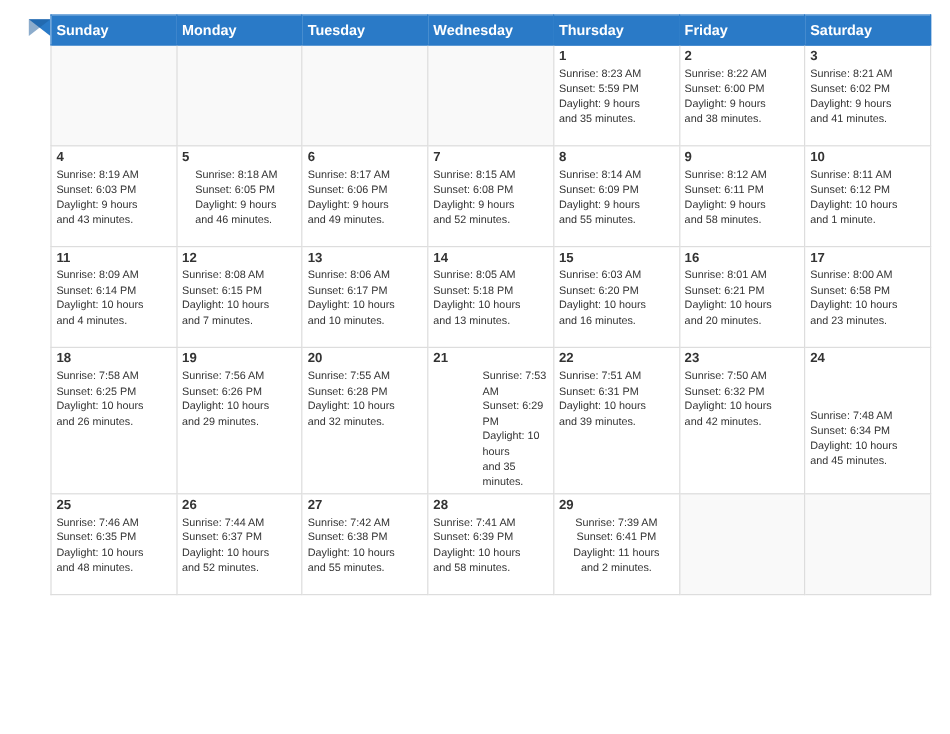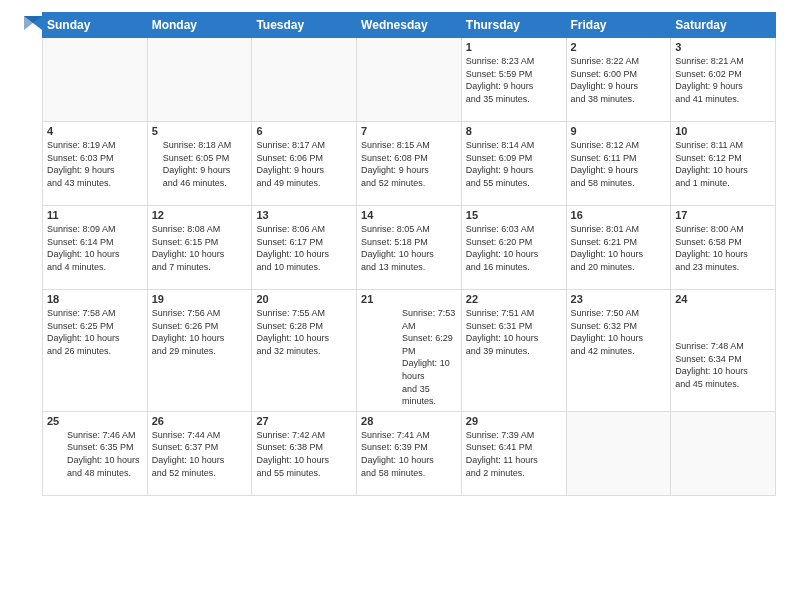--- a/index.html
+++ b/index.html
@@ -310,21 +310,21 @@
             <span class="day-num">24</span>
             <div class="day-info" style="white-space: pre-line; margin-top: 35px;">Sunrise: 7:48 AM
 Sunset: 6:34 PM
 Daylight: 10 hours
 and 45 minutes.</div>
           </td>
         </tr>
         <tr>
           <td>
             <span class="day-num">25</span>
-            <div class="day-info" style="white-space: pre-line; margin-left: 20px;">Sunrise: 7:46 AM
+            <div class="day-info" style="white-space: pre-line;">Sunrise: 7:46 AM
 Sunset: 6:35 PM
 Daylight: 10 hours
 and 48 minutes.</div>
           </td>
           <td>
             <span class="day-num">26</span>
             <div class="day-info" style="white-space: pre-line;">Sunrise: 7:44 AM
 Sunset: 6:37 PM
 Daylight: 10 hours
 and 52 minutes.</div>
@@ -338,21 +338,21 @@
           </td>
           <td>
             <span class="day-num">28</span>
             <div class="day-info" style="white-space: pre-line;">Sunrise: 7:41 AM
 Sunset: 6:39 PM
 Daylight: 10 hours
 and 58 minutes.</div>
           </td>
           <td>
             <span class="day-num">29</span>
-            <div class="day-info" style="white-space: pre-line;">Sunrise: 7:39 AM
+            <div class="day-info" style="white-space: pre-line; text-align: center;">Sunrise: 7:39 AM
 Sunset: 6:41 PM
 Daylight: 11 hours
 and 2 minutes.</div>
           </td>
           <td class="empty-cell"></td>
           <td class="empty-cell"></td>
         </tr>
       </tbody>
   </table>
 </div>

